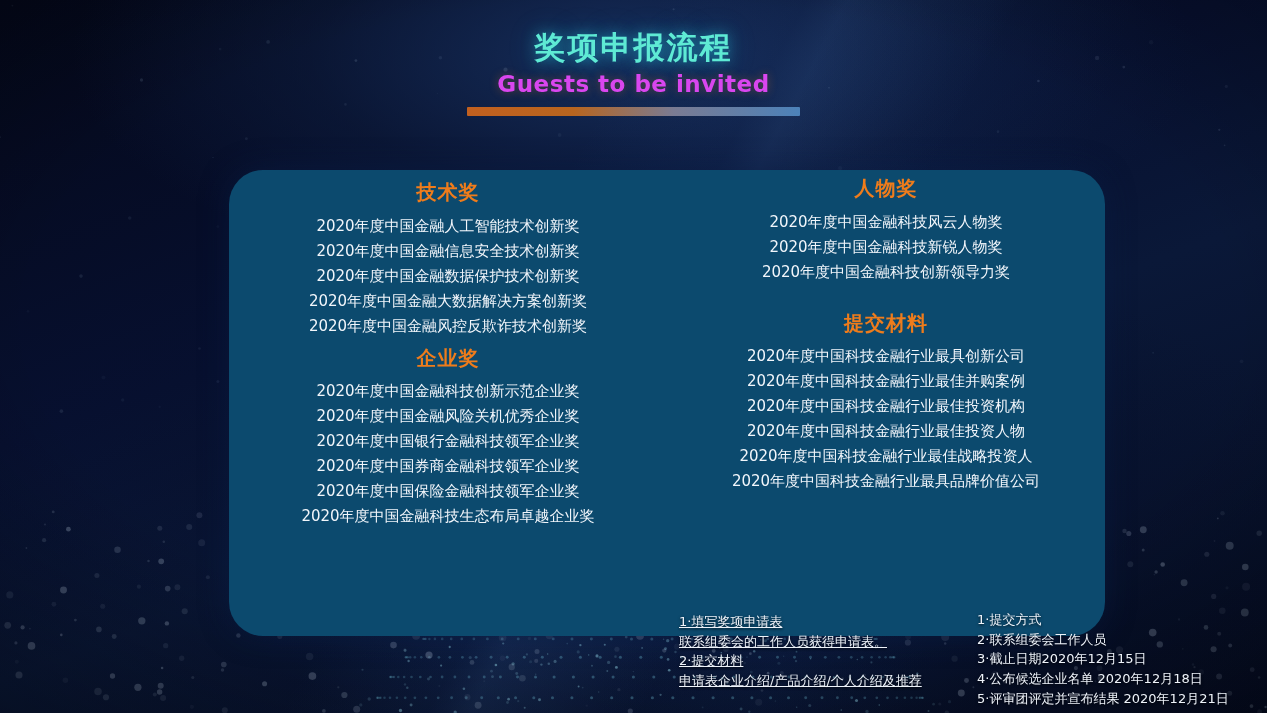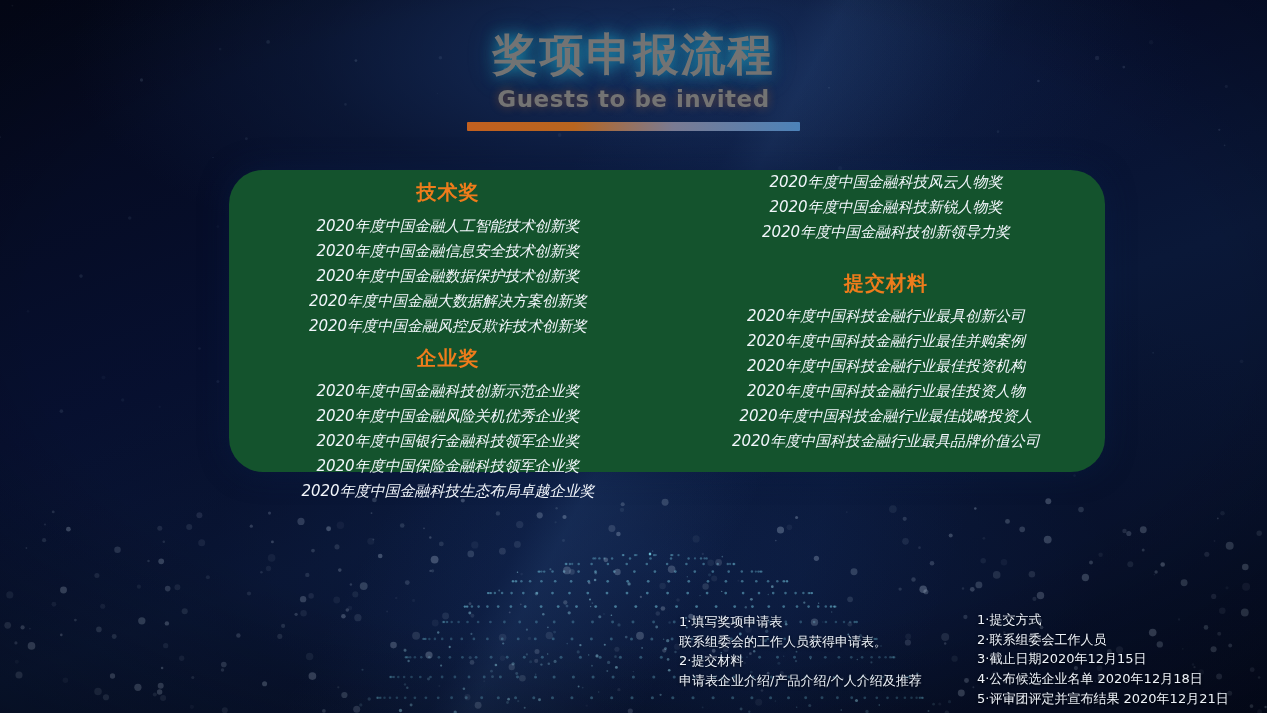--- a/index.html
+++ b/index.html
@@ -74,52 +74,52 @@
 
   
   .header {
     position: absolute;
     left: 0;
     top: 30px;
     width: 100%;
     text-align: center;
   }
   .title-cn {
-    font-size: 45px;
+    font-size: 31px;
     font-weight: bold;
     letter-spacing: 2px;
-    color: #737373;
+    color: #5eead4;
     text-shadow: 0 0 14px rgba(34,211,238,0.55), 0 0 30px rgba(34,211,238,0.25);
     line-height: 1.12;
   }
   .title-en {
     margin-top: 6px;
     font-size: 23px;
     font-weight: bold;
     letter-spacing: 0.5px;
-    color: #737373;
+    color: #d946ef;
     text-shadow: 0 0 10px rgba(232,118,28,0.35);
   }
   .title-rule {
     margin: 10px auto 0 auto;
     width: 333px;
     height: 9px;
     border-radius: 1px;
     background: linear-gradient(90deg, #c2601f 0%, #b8651f 32%, #7a7b93 62%, #4c82b9 100%);
   }
 
   
   .card {
     position: absolute;
     left: 229px;
     top: 170px;
     width: 876px;
-    height: 302px;
+    height: 466px;
     border-radius: 34px;
-    background: #14532d;
+    background: #0c4a6e;
     box-shadow: 0 0 28px rgba(10,30,70,0.55);
   }
   .card-cols {
     display: flex;
     height: 100%;
   }
   .col {
     flex: 1;
     padding-top: 5px;
     text-align: center;
@@ -136,21 +136,20 @@
   .section-list {
     list-style: none;
     margin: 0;
     padding: 0;
   }
   .section-list li {
     font-size: 15px;
     color: #f2f6fb;
     line-height: 1;
     padding: 0;
-    font-style: italic;
   }
 
   
   .col-left .block-tech .section-head { margin-bottom: 13px; }
   .col-left .block-tech li { margin-bottom: 10px; }
   .col-left .block-ent .section-head { margin-top: 11px; margin-bottom: 12px; }
   .col-left .block-ent li { margin-bottom: 10px; }
 
   .col-right .block-person .section-head { margin-bottom: 13px; }
   .col-right .block-person li { margin-bottom: 10px; }
@@ -159,21 +158,21 @@
 
   
   .notes {
     position: absolute;
     color: #eef3fa;
     font-size: 13px;
     line-height: 1.52;
     white-space: pre-line;
     text-shadow: 0 1px 3px rgba(0,0,0,0.75);
   }
-  .notes-left  { left: 679px; top: 592px; }
+  .notes-left  { left: 679px; top: 592px; text-decoration: underline; }
   .notes-right { left: 977px; top: 590px; }
   .notes p { margin: 0; }
 </style>
 </head>
 <body>
 
 <div id="slide">
 
   <div class="bg-base"></div>
   <div class="bg-streak"></div>
@@ -1553,30 +1552,32 @@
               <li>2020年度中国金融风控反欺诈技术创新奖</li>
             </ul>
         </div>
 
         <div class="block-ent">
           <p class="section-head">企业奖</p>
           <ul class="section-list">
               <li>2020年度中国金融科技创新示范企业奖</li>
               <li>2020年度中国金融风险关机优秀企业奖</li>
               <li>2020年度中国银行金融科技领军企业奖</li>
+              <li>2020年度中国券商金融科技领军企业奖</li>
               <li>2020年度中国保险金融科技领军企业奖</li>
               <li>2020年度中国金融科技生态布局卓越企业奖</li>
             </ul>
         </div>
 
       </div>
 
       <div class="col col-right">
 
         <div class="block-person">
+          <p class="section-head">人物奖</p>
           <ul class="section-list">
               <li>2020年度中国金融科技风云人物奖</li>
               <li>2020年度中国金融科技新锐人物奖</li>
               <li>2020年度中国金融科技创新领导力奖</li>
             </ul>
         </div>
 
         <div class="block-industry">
           <p class="section-head">提交材料</p>
           <ul class="section-list">

